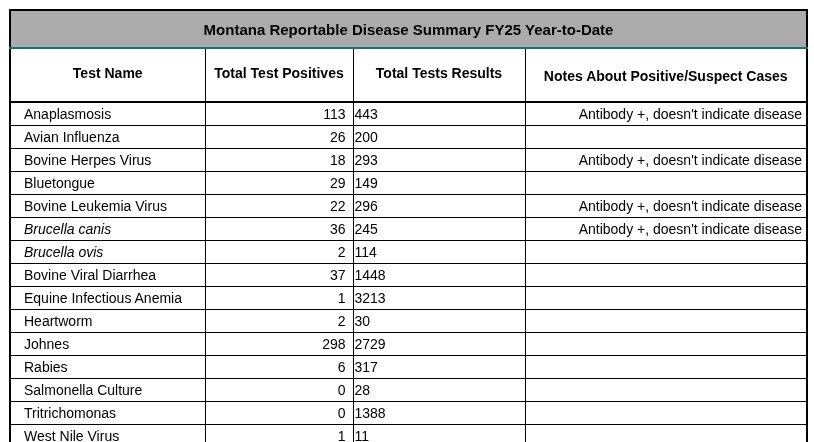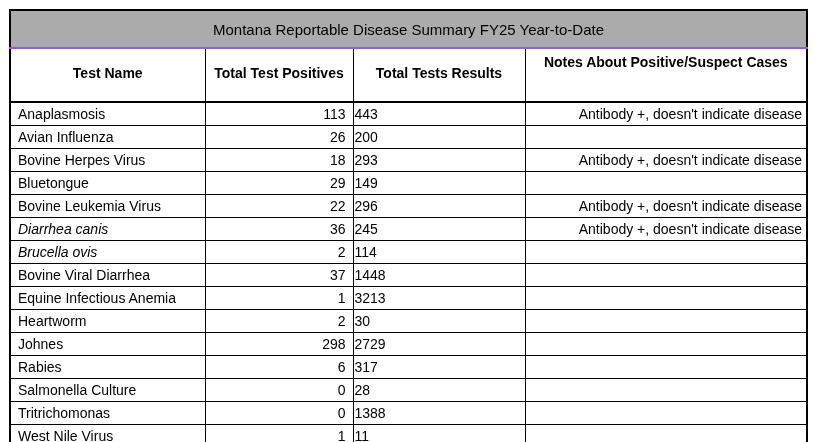--- a/index.html
+++ b/index.html
@@ -33,42 +33,42 @@
     overflow: hidden;
     white-space: nowrap;
     font-size: 14px;
   }
   
   td, th { border-left-width: 1.5px; border-right-width: 1.5px; }
 
   tr.title-row th {
     height: 34px;
     background: #ACABAB;
-    font-weight: normal;
+    font-weight: bold;
     font-size: 15px;
     text-align: center;
     vertical-align: middle;
-    border-bottom: 2px solid #8b5cf6;
+    border-bottom: 2px solid #0f766e;
   }
   tr.header-row th {
     height: 31px;
     background: #ffffff;
     font-weight: bold;
     text-align: center;
     border-bottom: 2px solid #000;
   }
   tr.header-row th.v-bottom { vertical-align: bottom; padding-bottom: 20px; }
-  tr.header-row th.v-top    { vertical-align: top;    padding-top: 5px; }
+  tr.header-row th.v-top    { vertical-align: top;    padding-top: 19px; }
 
   tbody td {
     height: 20px;
     vertical-align: middle;
     background: #ffffff;
   }
-  td.cell-test  { text-align: left;  padding-left: 7px;  }
+  td.cell-test  { text-align: left;  padding-left: 13px;  }
   td.cell-pos   { text-align: right; padding-right: 7px; }
   td.cell-total { padding-right: 7px; }
   td.cell-notes { text-align: right; padding-right: 4px; }
   td.italic     { font-style: italic; }
 </style>
 </head>
 <body>
 
 <div class="table-wrap">
   <table class="disease-table">
@@ -119,21 +119,21 @@
   </tr>
 
   <tr>
     <td class="cell-test">Bovine Leukemia Virus</td>
     <td class="cell-pos">22</td>
     <td class="cell-total">296</td>
     <td class="cell-notes">Antibody +, doesn't indicate disease</td>
   </tr>
 
   <tr>
-    <td class="cell-test italic">Diarrhea canis</td>
+    <td class="cell-test italic">Brucella canis</td>
     <td class="cell-pos">36</td>
     <td class="cell-total">245</td>
     <td class="cell-notes">Antibody +, doesn't indicate disease</td>
   </tr>
 
   <tr>
     <td class="cell-test italic">Brucella ovis</td>
     <td class="cell-pos">2</td>
     <td class="cell-total">114</td>
     <td class="cell-notes"></td>

